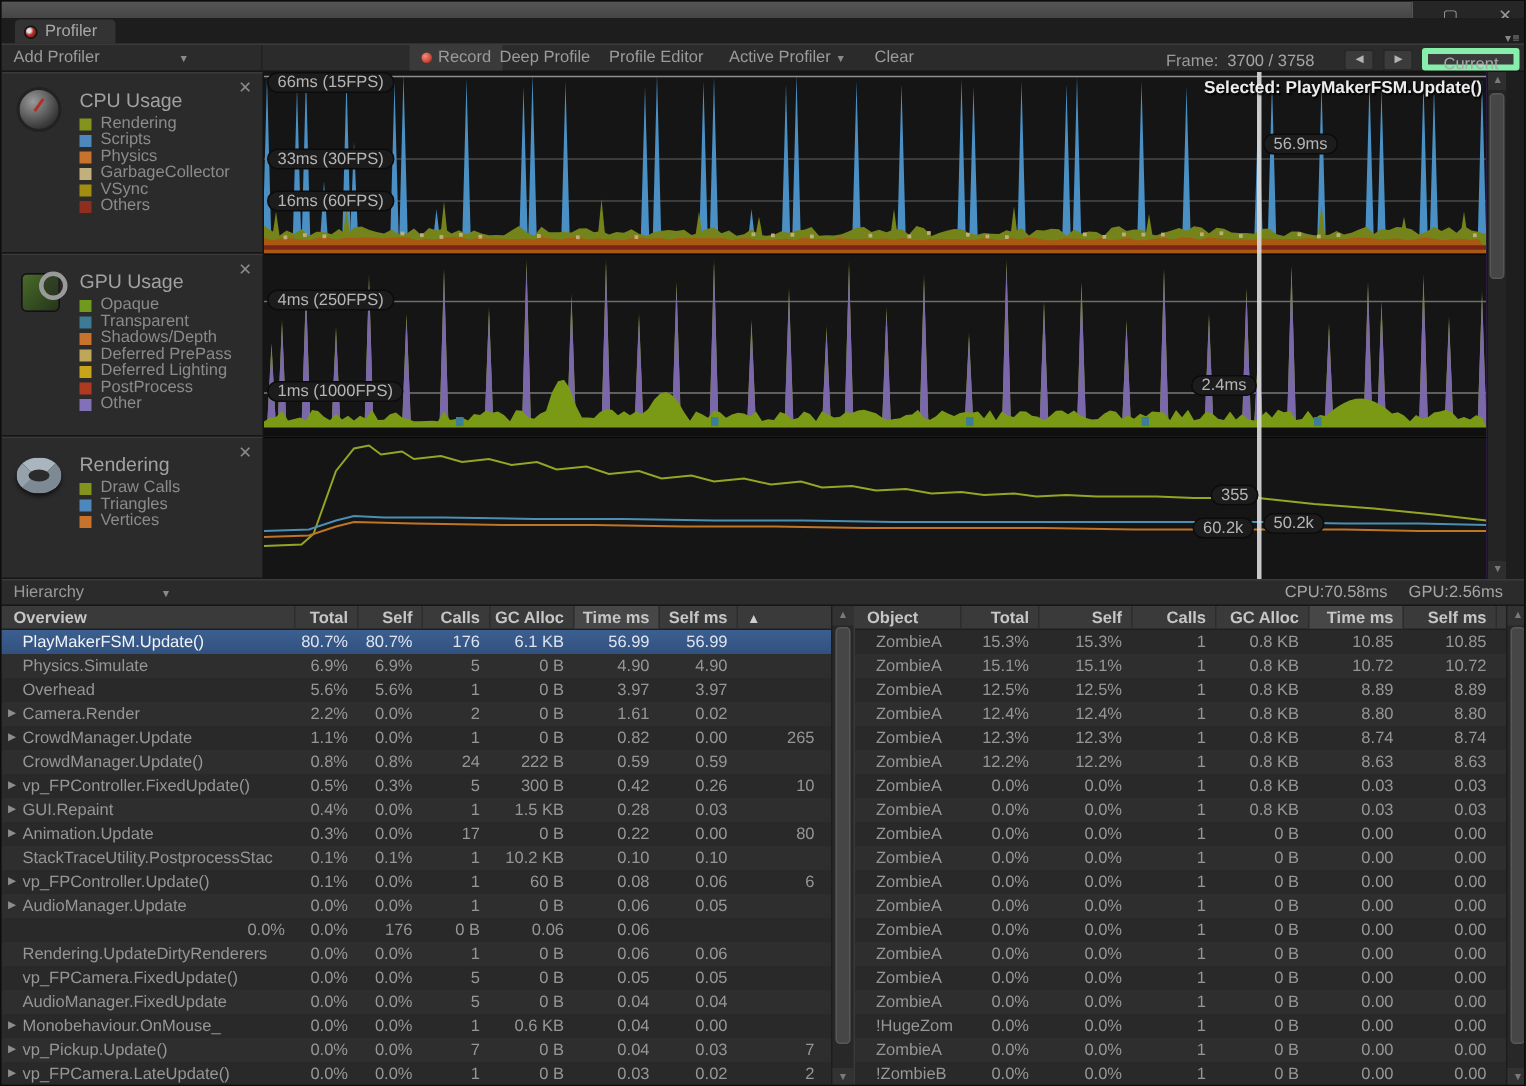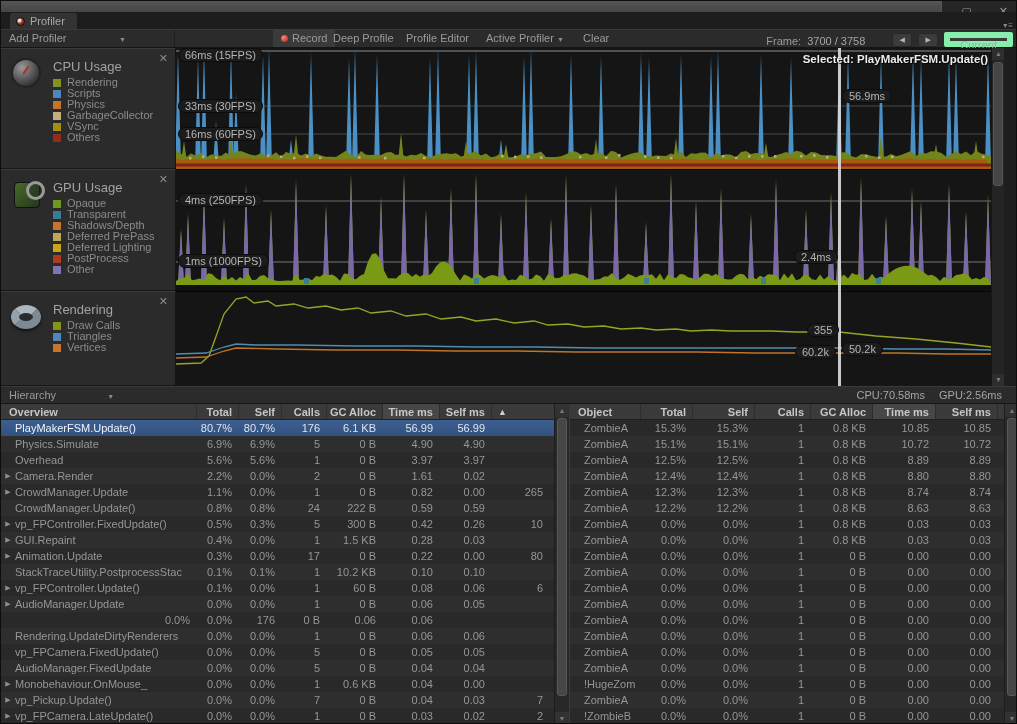--- a/index.html
+++ b/index.html
@@ -18,21 +18,21 @@
 
   .toolbar { position:absolute; left:0; top:28px; width:1017px; height:19px; background:#2b2b2b; border-top:1px solid #3a3a3a; border-bottom:1px solid #151515; color:#9b9b9b; }
   .tb-item { position:absolute; top:0; height:17px; line-height:17px; white-space:nowrap; }
   .add-profiler { left:0; width:174px; padding-left:8px; border-right:1px solid #202020; }
   .dd-arrow { color:#8a8a8a; font-size:7px; }
   .tb-btn { padding:0 7px; }
   .record-btn { left:272px; background:#3a3a3a; display:flex; align-items:center; gap:4px; padding:0 8px; }
   .rec-dot { width:7px; height:7px; border-radius:50%; background:radial-gradient(circle at 35% 35%, #ff8878, #a02015); display:inline-block; }
   .toolbar-right { position:absolute; right:5px; top:0; height:17px; display:flex; align-items:flex-end; gap:6px; }
   .nav-btn { width:20px; height:14px; background:#3b3b3b; border:1px solid #272727; border-radius:2px; color:#b3b3b3; font-size:7px; text-align:center; line-height:12px; }
-  .current-btn { height:15px; line-height:15px; background:#3b3b3b; border:6px solid #86efac; border-radius:2px; padding:0 10px; color:#a8a8a8; }
+  .current-btn { height:15px; line-height:15px; background:#3b3b3b; border:4px solid #86efac; border-radius:2px; padding:0 10px; color:#a8a8a8; }
 
   
   .charts-region { position:absolute; left:0; top:47px; width:1017px; height:338px; display:flex; }
   .sidebar { width:175px; background:#2b2b2b; border-right:1px solid #141414; }
   .side-panel { position:relative; border-bottom:1px solid #161616; box-shadow:inset 0 1px 0 #3a3a3a; padding:8px 0 0 8px; }
   .sp-cpu { height:121px; } .sp-gpu { height:122px; } .sp-ren { height:95px; }
   .panel-close { position:absolute; right:7px; top:4px; color:#8a8a8a; font-size:11px; }
   .panel-head { display:flex; }
   .panel-icon { width:34px; height:34px; flex:0 0 34px; margin:2px 8px 0 2px; position:relative; }
   .icon-clock { width:30px; height:30px; border-radius:50%; background:radial-gradient(circle at 35% 30%, #9a9a9a, #3a3a3a 70%, #1c1c1c); border:2px solid #222; }
@@ -117,21 +117,21 @@
     </div>
     <div class="tb-item tb-btn" style="left:325px;">Deep Profile</div>
     <div class="tb-item tb-btn" style="left:398px;">Profile Editor</div>
     <div class="tb-item tb-btn" style="left:478px;">
       <span>Active Profiler</span>
       <span class="dd-arrow"> ▼</span>
     </div>
     <div class="tb-item tb-btn" style="left:575px;">Clear</div>
     <div class="toolbar-right">
       <span>Frame:</span>
-      <span style="margin-right:21px;color:#a5a5a5;">3700 / 3758</span>
+      <span style="margin-right:14px;color:#a5a5a5;">3700 / 3758</span>
       <span class="nav-btn">◀</span>
       <span class="nav-btn">▶</span>
       <span class="current-btn">Current</span>
     </div>
   </div>
 
   <div class="charts-region">
     <div class="sidebar">
       <div class="side-panel sp-cpu">
         <span class="panel-close">✕</span>

